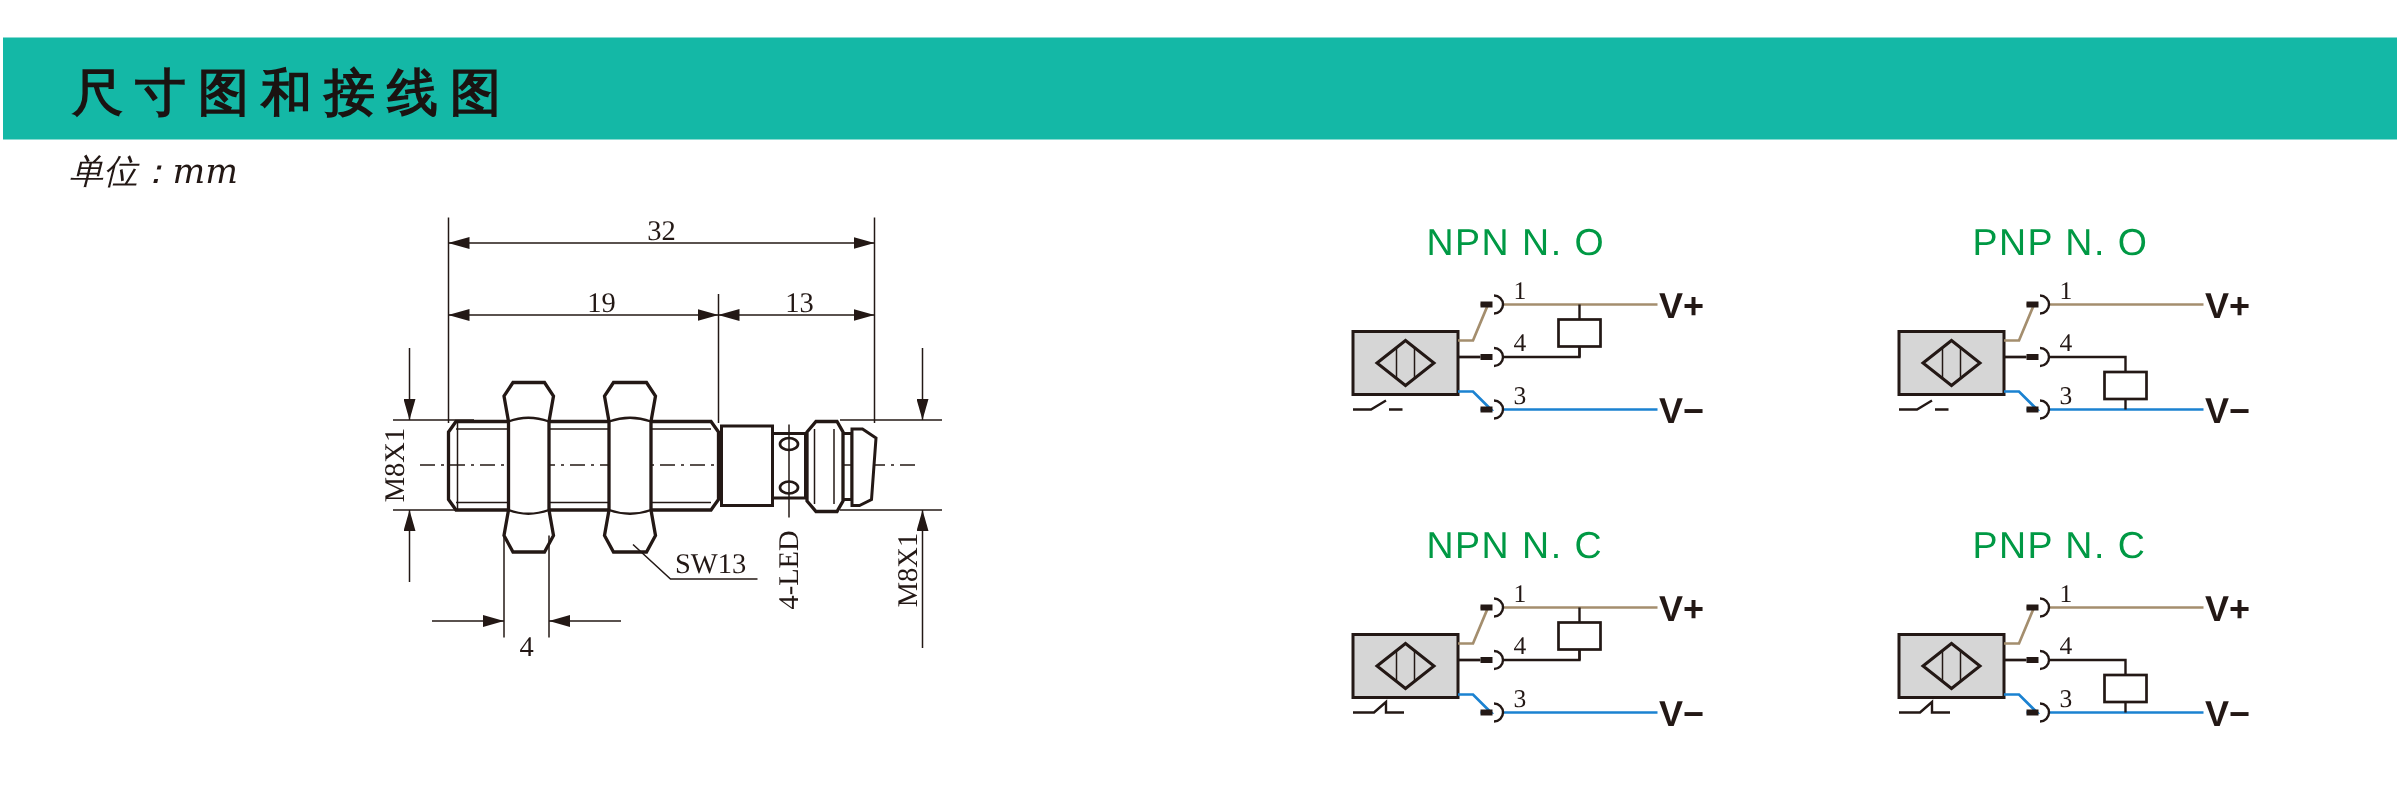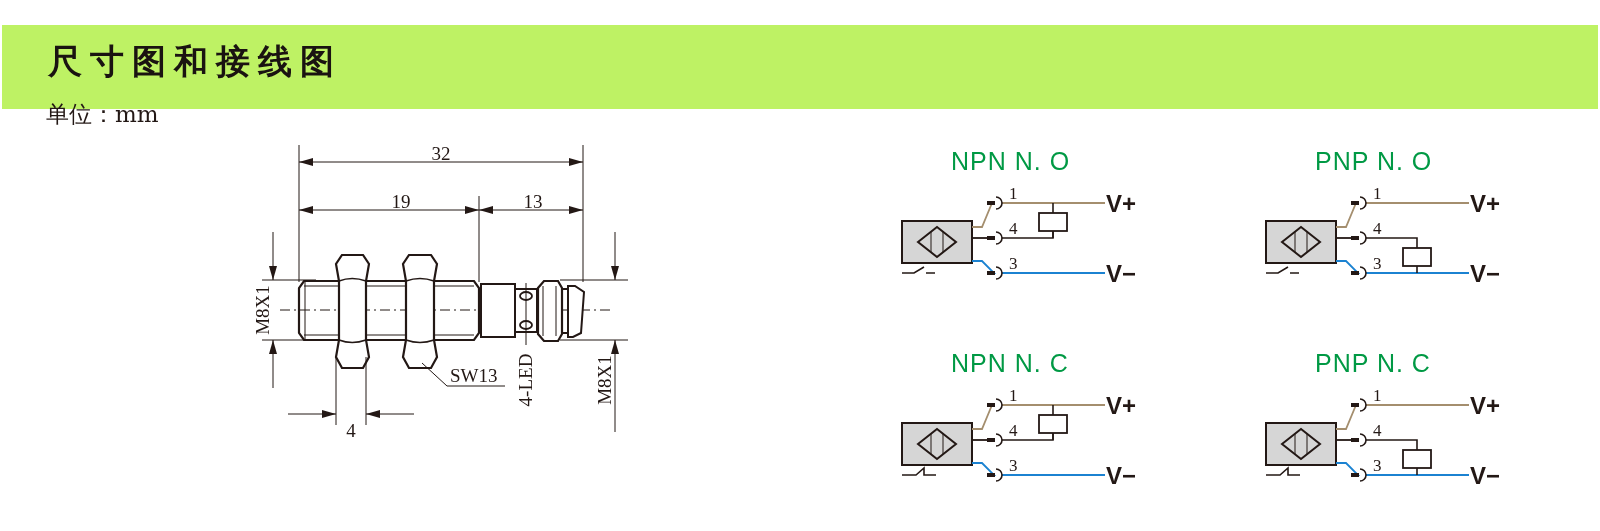--- a/index.html
+++ b/index.html
@@ -1,19 +1,19 @@
 <!DOCTYPE html>
 <html><head>
 <meta charset="utf-8">
 <style>
   html, body { margin:0; padding:0; background:#ffffff; }
   body { width:1600px; height:531px; position:relative; overflow:hidden; font-family:"DejaVu Sans", sans-serif; }
-  .banner { position:absolute; left:2px; top:25px; width:1596px; height:84px; background:#bef264; }
+  .banner { position:absolute; left:2px; top:25px; width:1596px; height:68px; background:#14b8a6; }
   .banner-title { position:absolute; left:46px; top:14px; font-family:"DejaVu Serif", serif; font-weight:bold; font-size:34px; letter-spacing:8px; color:#1a1311; }
-  .unit { position:absolute; left:46px; top:99px; font-family:"DejaVu Serif", serif; font-size:23px; color:#231815; }
+  .unit { position:absolute; left:46px; top:99px; font-family:"DejaVu Serif", serif; font-size:23px; color:#231815;font-style:italic; }
   svg { position:absolute; left:0; top:0; }
   .dim-text { font-family:"Liberation Serif", serif; font-size:19px; fill:#231815; }
   .wire-title { font-family:"Liberation Sans", sans-serif; font-size:25px; fill:#009944; letter-spacing:1px; }
   .pin { font-family:"Liberation Serif", serif; font-size:17px; fill:#231815; }
   .vlabel { font-family:"Liberation Sans", sans-serif; font-weight:bold; font-size:24px; fill:#231815; }
 </style>
 </head>
 <body>
 
 <div class="banner">

